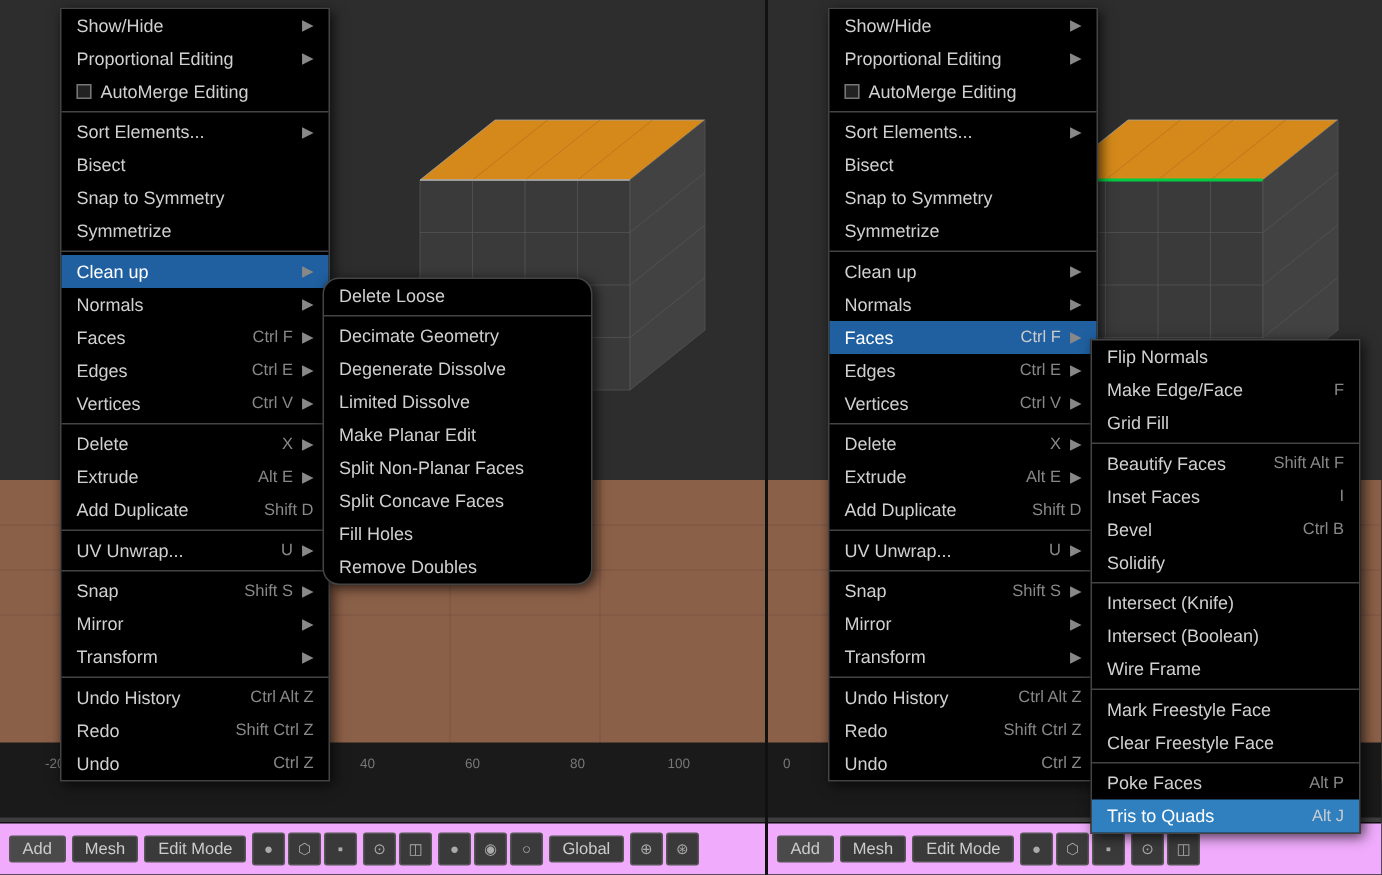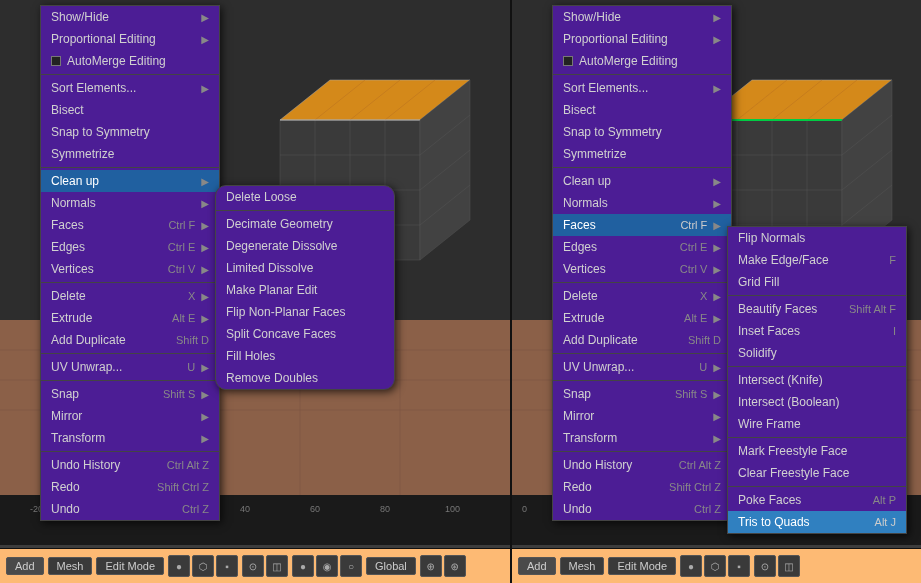--- a/index.html
+++ b/index.html
@@ -31,21 +31,21 @@
       position: absolute;
       top: 0; left: 0; right: 0; bottom: 35px;
       background: #3d3d3d;
     }
 
     
     .bottom-bar {
       position: absolute;
       bottom: 0; left: 0; right: 0;
       height: 35px;
-      background: #fdba74;
+      background: #f0abfc;
       display: flex;
       align-items: center;
       padding: 0 6px;
       gap: 4px;
       border-top: 1px solid #111;
     }
 
     .bottom-btn {
       background: #3a3a3a;
       border: 1px solid #555;
@@ -73,21 +73,21 @@
       border-radius: 2px;
       display: flex; align-items: center; justify-content: center;
       cursor: pointer;
       font-size: 10px;
       color: #aaa;
     }
 
     
     .ctx-menu {
       position: absolute;
-      background: #4c1d95;
+      background: #000000;
       border: 1px solid #444;
       min-width: 180px;
       z-index: 100;
       box-shadow: 2px 2px 8px rgba(0,0,0,0.7);
     }
 
     .ctx-menu-item {
       display: flex;
       align-items: center;
       justify-content: space-between;
@@ -336,21 +336,21 @@
       <div class="ctx-menu-item">
         <span class="item-label">Degenerate Dissolve</span>
       </div>
       <div class="ctx-menu-item">
         <span class="item-label">Limited Dissolve</span>
       </div>
       <div class="ctx-menu-item">
         <span class="item-label">Make Planar Edit</span>
       </div>
       <div class="ctx-menu-item">
-        <span class="item-label">Flip Non-Planar Faces</span>
+        <span class="item-label">Split Non-Planar Faces</span>
       </div>
       <div class="ctx-menu-item">
         <span class="item-label">Split Concave Faces</span>
       </div>
       <div class="ctx-menu-item">
         <span class="item-label">Fill Holes</span>
       </div>
       <div class="ctx-menu-item">
         <span class="item-label">Remove Doubles</span>
       </div>
@@ -546,20 +546,24 @@
       <div class="ctx-menu-separator"></div>
       <div class="ctx-menu-item">
         <span class="item-label">Beautify Faces</span>
         <span class="item-shortcut">Shift Alt F</span>
       </div>
       <div class="ctx-menu-item">
         <span class="item-label">Inset Faces</span>
         <span class="item-shortcut">I</span>
       </div>
       <div class="ctx-menu-item">
+        <span class="item-label">Bevel</span>
+        <span class="item-shortcut">Ctrl B</span>
+      </div>
+      <div class="ctx-menu-item">
         <span class="item-label">Solidify</span>
       </div>
       <div class="ctx-menu-separator"></div>
       <div class="ctx-menu-item">
         <span class="item-label">Intersect (Knife)</span>
       </div>
       <div class="ctx-menu-item">
         <span class="item-label">Intersect (Boolean)</span>
       </div>
       <div class="ctx-menu-item">

